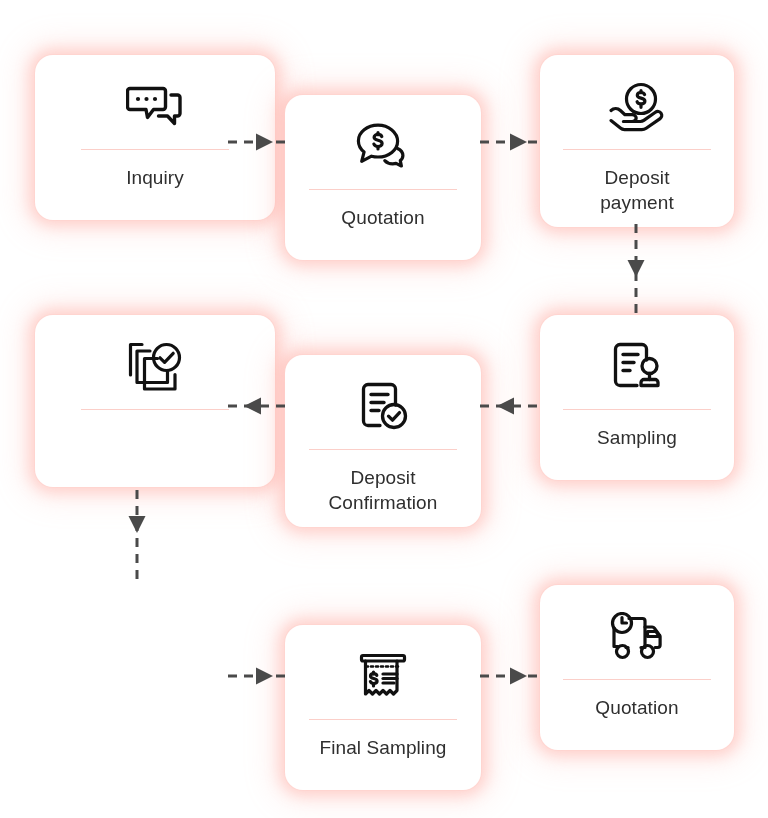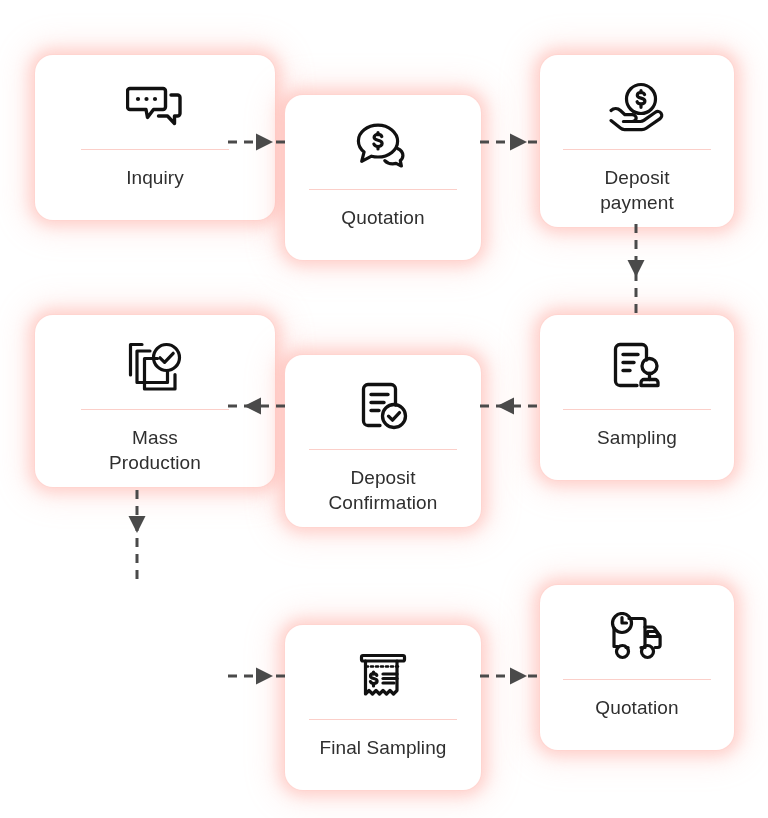--- a/index.html
+++ b/index.html
@@ -148,22 +148,20 @@
       <div class="card-icon">
         <svg width="58" height="52" viewBox="0 0 58 52" fill="none" stroke="#111111" stroke-width="3.2" stroke-linecap="round" stroke-linejoin="round">
           <path d="M16 3.5H4.5v30.5"></path>
           <path d="M24 10H11v31.5h30.5V31"></path>
           <path d="M31.5 17.5H18.5v30.5H49V33.5"></path>
           <circle cx="40.5" cy="16.5" r="13"></circle>
           <path d="M34 16.8l4.6 4.6 8.6-9.1"></path>
         </svg>
       </div>
       <div class="card-divider"></div>
-      <div class="card-label">Mass
-Production</div>
     </div>
 
     <div class="card col-2 h-tall">
       <div class="card-icon">
         <svg width="52" height="52" viewBox="0 0 52 52" fill="none" stroke="#111111" stroke-width="3.3" stroke-linecap="round" stroke-linejoin="round">
           <path d="M38.5 24V8A4.5 4.5 0 0 0 34 3.5H11A4.5 4.5 0 0 0 6.5 8v32A4.5 4.5 0 0 0 11 44.5h12"></path>
           <path d="M14 13.5h17"></path>
           <path d="M14 21.5h13"></path>
           <path d="M14 29.5h8"></path>
           <circle cx="37" cy="35" r="11.5"></circle>

